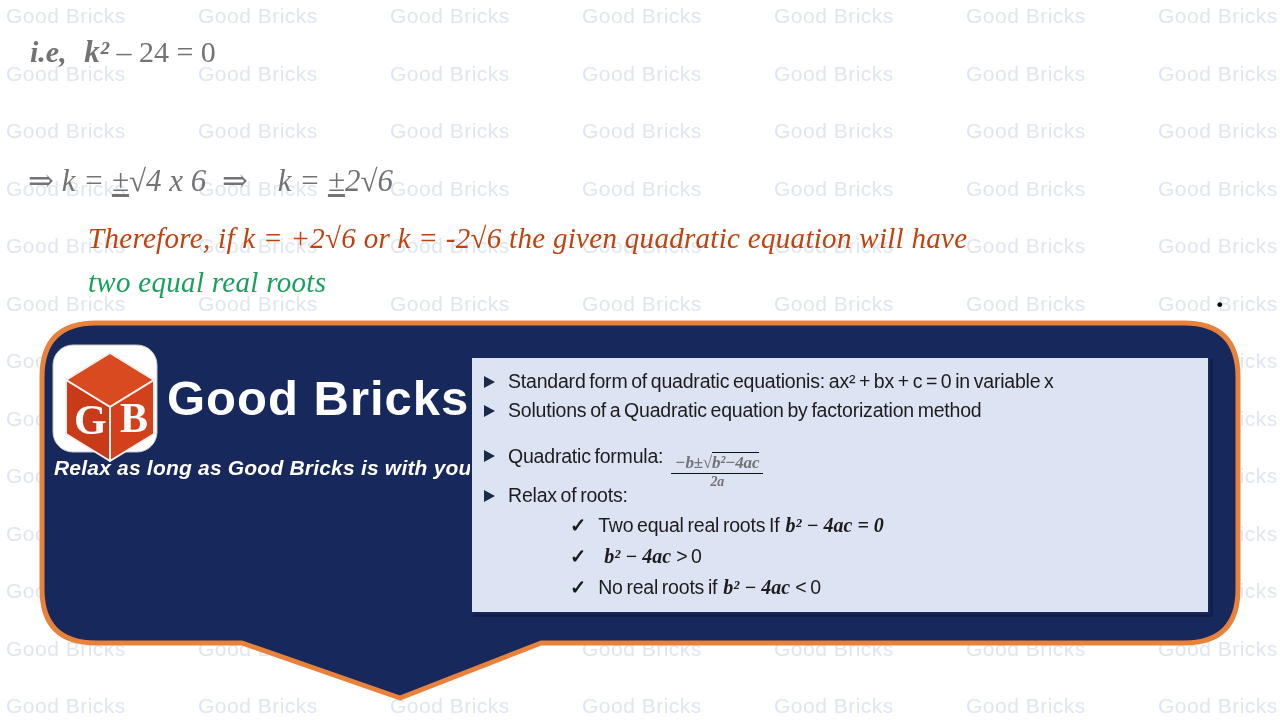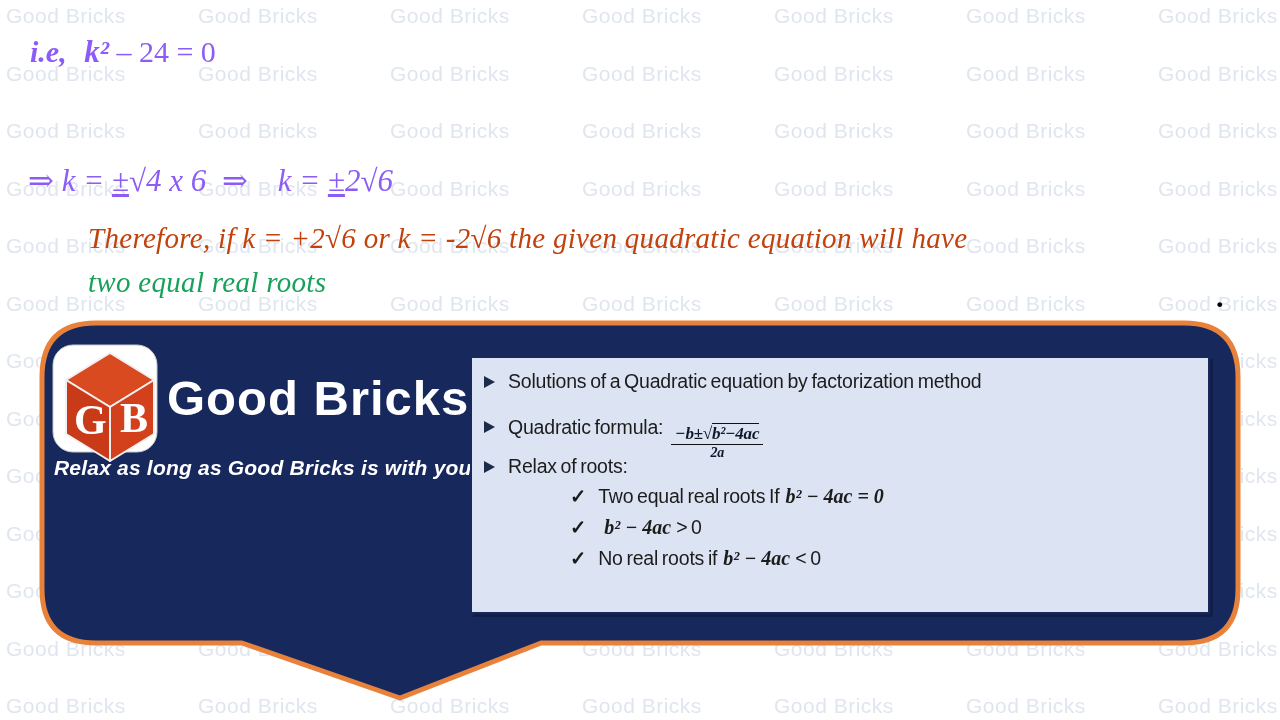--- a/index.html
+++ b/index.html
@@ -3,21 +3,21 @@
 <meta charset="utf-8">
 <style>
   html,body{margin:0;padding:0;background:#888;}
   .stage{position:relative;width:1280px;height:720px;background:#ffffff;overflow:hidden;
          font-family:"Liberation Sans",sans-serif;}
   
   .wm-layer{position:absolute;inset:0;z-index:0;pointer-events:none;}
   .wm{position:absolute;font-family:"Liberation Sans",sans-serif;font-size:21px;
       white-space:nowrap;letter-spacing:.5px;}
   
-  .eq{position:absolute;z-index:2;font-family:"Liberation Serif",serif;color:#8b5cf6;
+  .eq{position:absolute;z-index:2;font-family:"Liberation Serif",serif;color:#737373;
       white-space:nowrap;}
   .eq i{font-style:italic;}
   .b{font-weight:bold;}
   .arrow{font-style:normal;font-family:"DejaVu Serif","Liberation Serif",serif;}
   .pm{text-decoration:underline;text-underline-offset:3px;}
   .gap-l{margin-left:22px;}
   .gap-s{margin-left:8px;}
   .green-line{position:absolute;z-index:2;font-family:"Liberation Serif",serif;
       font-style:italic;font-size:29px;white-space:nowrap;letter-spacing:.3px;}
   .stray{position:absolute;z-index:2;font-family:"Liberation Serif",serif;
@@ -33,21 +33,21 @@
   .info-box{position:absolute;left:470px;top:356px;width:740px;height:258px;z-index:2;
       box-sizing:border-box;background:#dce3f2;border:2px solid #17285c;
       box-shadow:3px 3px 0 rgba(12,22,56,.55);padding:9px 8px 6px 10px;color:#1c1c1c;}
   .row{display:flex;align-items:baseline;font-size:19.5px;line-height:29px;
       letter-spacing:-.2px;word-spacing:-1.5px;white-space:nowrap;}
   .tri{flex:0 0 auto;width:0;height:0;border-top:6px solid transparent;
       border-bottom:6px solid transparent;border-left:11px solid #1c2b4a;
       margin:0 13px 0 2px;align-self:center;}
   .formula-row{margin-top:6px;height:50px;align-items:center;display:flex;}
   .frac{display:inline-flex;flex-direction:column;align-items:center;margin-left:8px;
-      font-family:"Liberation Serif",serif;font-weight:bold;font-style:italic;color:#0f172a;margin-top:32px;}
+      font-family:"Liberation Serif",serif;font-weight:bold;font-style:italic;color:#737373;margin-top:32px;}
   .frac .num{font-size:17px;line-height:1.15;border-bottom:1.6px solid #111;padding:0 4px 1px;}
   .frac .den{font-size:14px;line-height:1.2;}
   .radicand{border-top:1.6px solid #111;}
   .check-row{display:flex;align-items:baseline;font-size:19.5px;line-height:31px;
       padding-left:88px;letter-spacing:-.2px;word-spacing:-1.5px;white-space:nowrap;}
   .chk{font-weight:bold;margin-right:12px;color:#1a1a1a;}
   .math{font-family:"Liberation Serif",serif;font-weight:bold;font-style:italic;
       font-size:20px;margin-left:6px;letter-spacing:0;word-spacing:0;}
   .sfx{margin-left:5px;}
 </style>
@@ -183,20 +183,24 @@
     <text x="24" y="90" font-family="Liberation Serif,serif" font-weight="bold" font-size="42" fill="#ffffff">G</text>
     <text x="70" y="88" font-family="Liberation Serif,serif" font-weight="bold" font-size="42" fill="#ffffff">B</text>
   </svg>
 
   <div class="brand-name">Good Bricks</div>
   <div class="tagline">Relax as long as Good Bricks is with you</div>
 
   <div class="info-box" style="background: rgb(220, 227, 242);">
     <div class="row">
       <span class="tri"></span>
+      <span>Standard form of quadratic equationis: ax² + bx + c = 0 in variable x</span>
+    </div>
+    <div class="row">
+      <span class="tri"></span>
       <span>Solutions of a Quadratic equation by factorization method</span>
     </div>
     <div class="row formula-row">
       <span class="tri"></span>
       <span>Quadratic formula:</span>
       <span class="frac">
         <span class="num"><span>−b±</span><span>√</span><span class="radicand">b²−4ac</span></span>
         <span class="den">2a</span>
       </span>
     </div>

